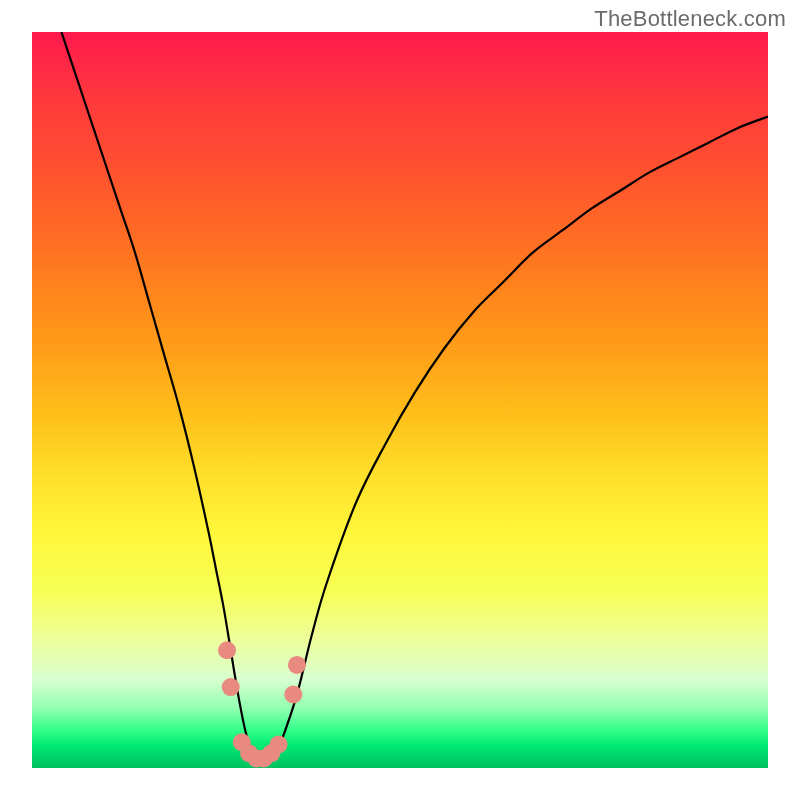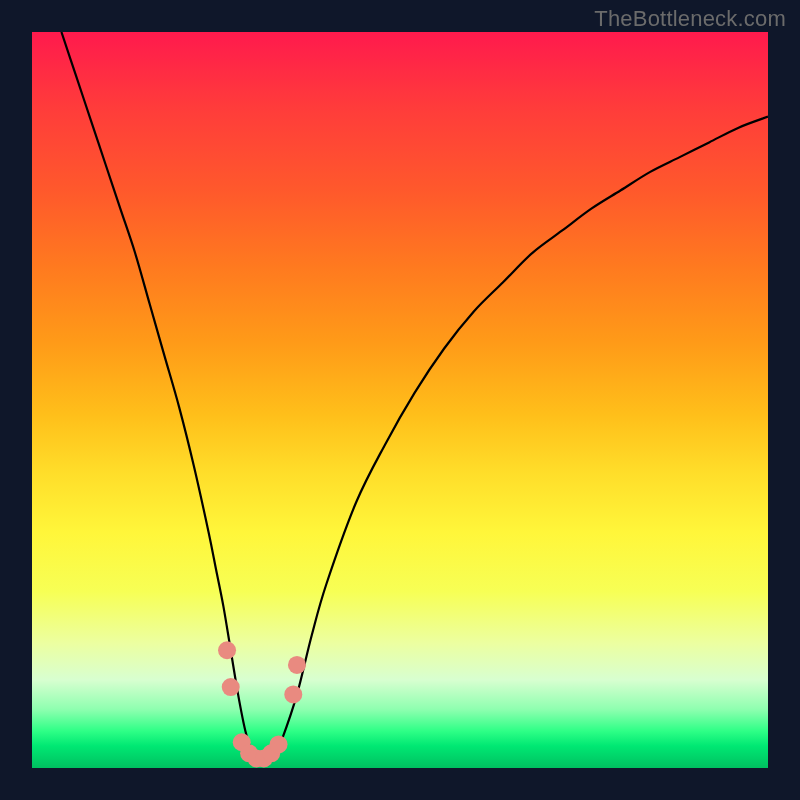--- a/index.html
+++ b/index.html
@@ -10,21 +10,21 @@
     background: #000;
     overflow: hidden;
     font-family: Arial, Helvetica, sans-serif;
   }
   .frame {
     position: absolute;
     top: 0;
     left: 0;
     width: 800px;
     height: 800px;
-    background: #0f172a;
+    background: #ffffff;
   }
   .plot-area {
     position: absolute;
     top: 32px;
     left: 32px;
     width: 736px;
     height: 736px;
     
     background: linear-gradient(to bottom,
       #ff1a4d 0%,

